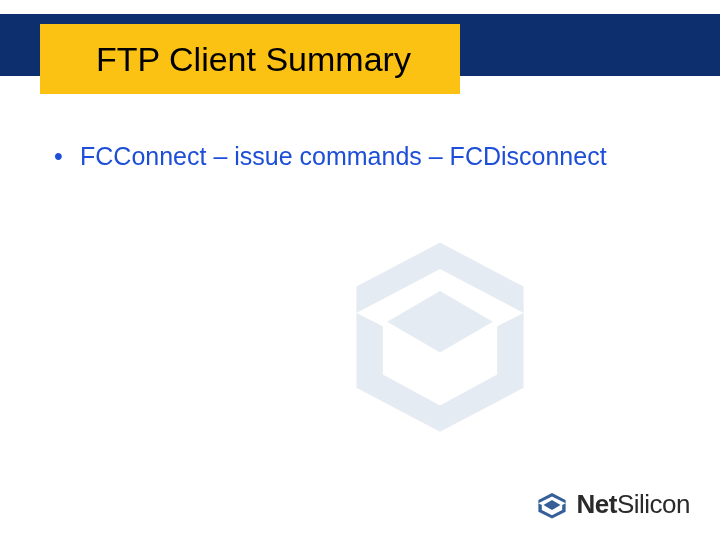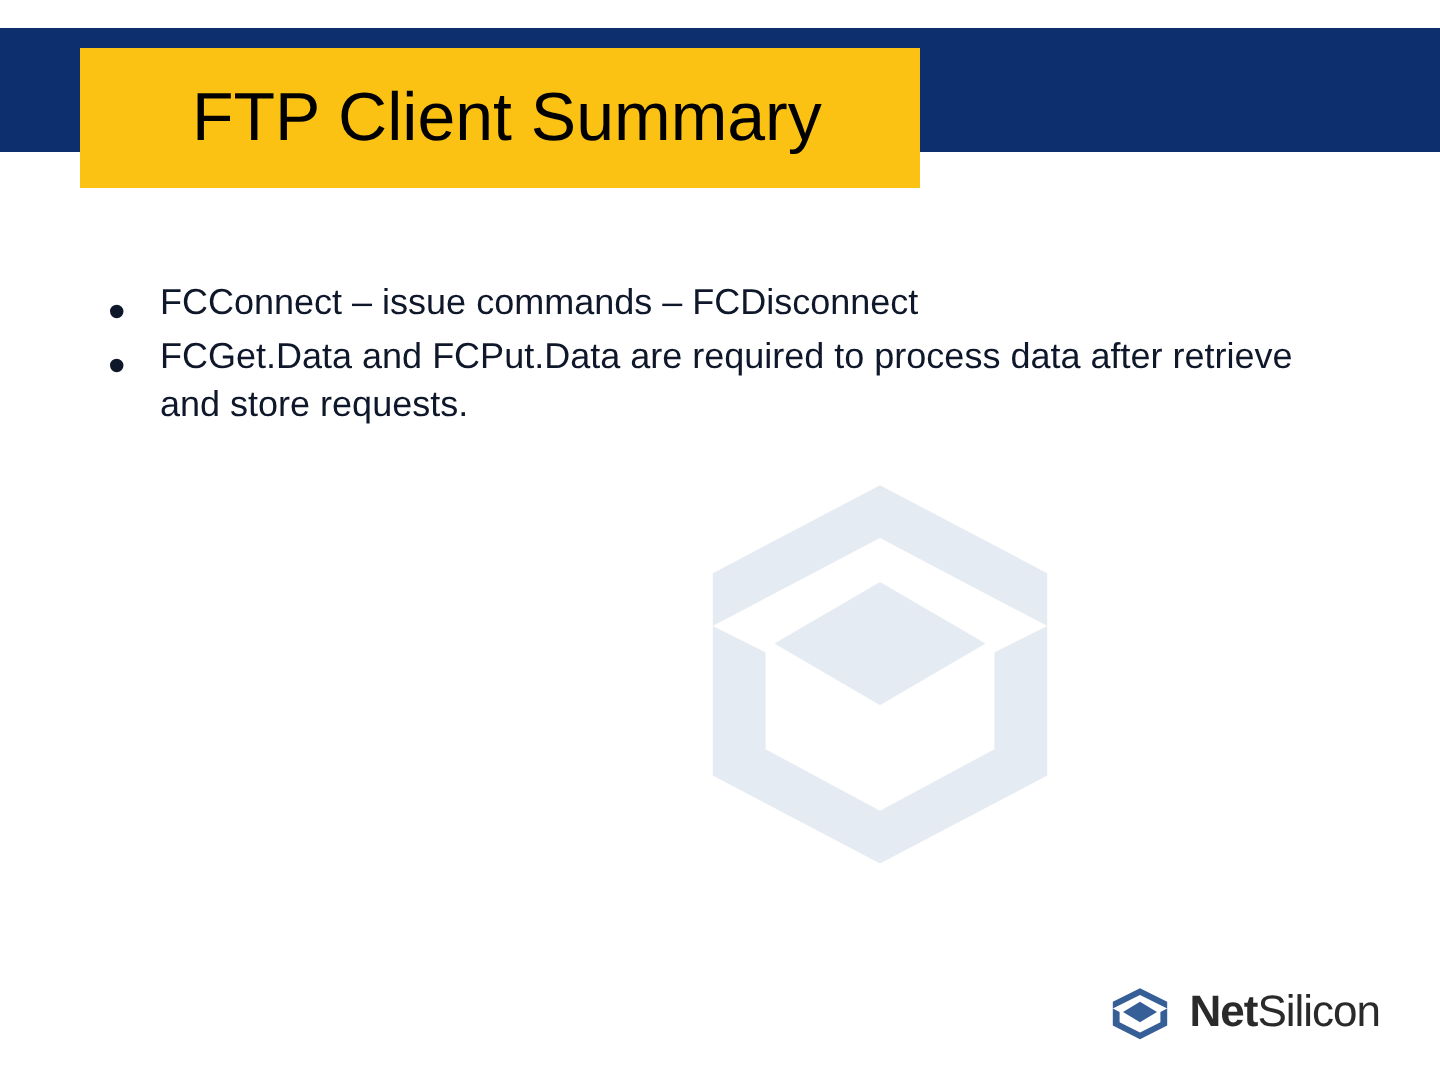--- a/index.html
+++ b/index.html
@@ -9,32 +9,32 @@
   
   .topbar { position: absolute; left: 0; top: 14px; width: 720px; height: 62px; background: #0d2f6d; }
 
   
   .titleplate { position: absolute; left: 40px; top: 24px; width: 420px; height: 70px; background: #fbc213; display: flex; align-items: center; padding-left: 56px; }
   .titleplate h1 { font-size: 34px; font-weight: 400; color: #000; white-space: nowrap; }
 
   
   .content { position: absolute; left: 48px; top: 140px; width: 620px; }
   .content ul { list-style: none; }
-  .content li { position: relative; padding-left: 32px; margin-bottom: 4px; font-size: 18px; line-height: 1.3; color: #0f172a; }
+  .content li { position: relative; padding-left: 32px; margin-bottom: 4px; font-size: 25px; line-height: 1.3; color: #1d4ed8; }
   .content li::before { content: "•"; position: absolute; left: 6px; top: 0; font-size: 25px; }
 
   
   .watermark { position: absolute; left: 320px; top: 225px; width: 240px; height: 220px; opacity: 0.12; }
   .watermark svg { width: 100%; height: 100%; }
 
   
   .footerlogo { position: absolute; right: 30px; bottom: 20px; display: flex; align-items: center; gap: 8px; }
   .footerlogo .mark { width: 34px; height: 28px; }
   .footerlogo .mark svg { width: 100%; height: 100%; }
-  .footerlogo .brand { font-size: 22px; font-weight: 700; color: #2a2a2a; letter-spacing: -0.5px; }
+  .footerlogo .brand { font-size: 26px; font-weight: 700; color: #2a2a2a; letter-spacing: -0.5px; }
   .footerlogo .brand .light { font-weight: 400; }
 </style>
 </head>
 <body>
 
 <div class="slide">
 
   <div class="topbar"></div>
 
   <div class="titleplate">
@@ -49,21 +49,20 @@
         <path d="M12 40 L12 74 L50 94 L50 82 L24 68 L24 46 Z"></path>
         <path d="M88 40 L88 74 L50 94 L50 82 L76 68 L76 46 Z"></path>
         <path d="M50 30 L74 44 L50 58 L26 44 Z"></path>
       </g>
     </svg>
   </div>
 
   <div class="content">
     <ul>
       <li>FCConnect – issue commands – FCDisconnect</li>
-      <li>FCGet.Data and FCPut.Data are required to process data after retrieve and store requests.</li>
     </ul>
   </div>
 
   <div class="footerlogo">
     <div class="mark">
       <svg viewBox="0 0 40 32">
         <g fill="#365f98">
           <path d="M20 2 L36 10 L36 14 L20 6 Z"></path>
           <path d="M20 2 L4 10 L4 14 L20 6 Z"></path>
           <path d="M4 14 L4 24 L20 32 L20 28 L8 22 L8 16 Z"></path>

